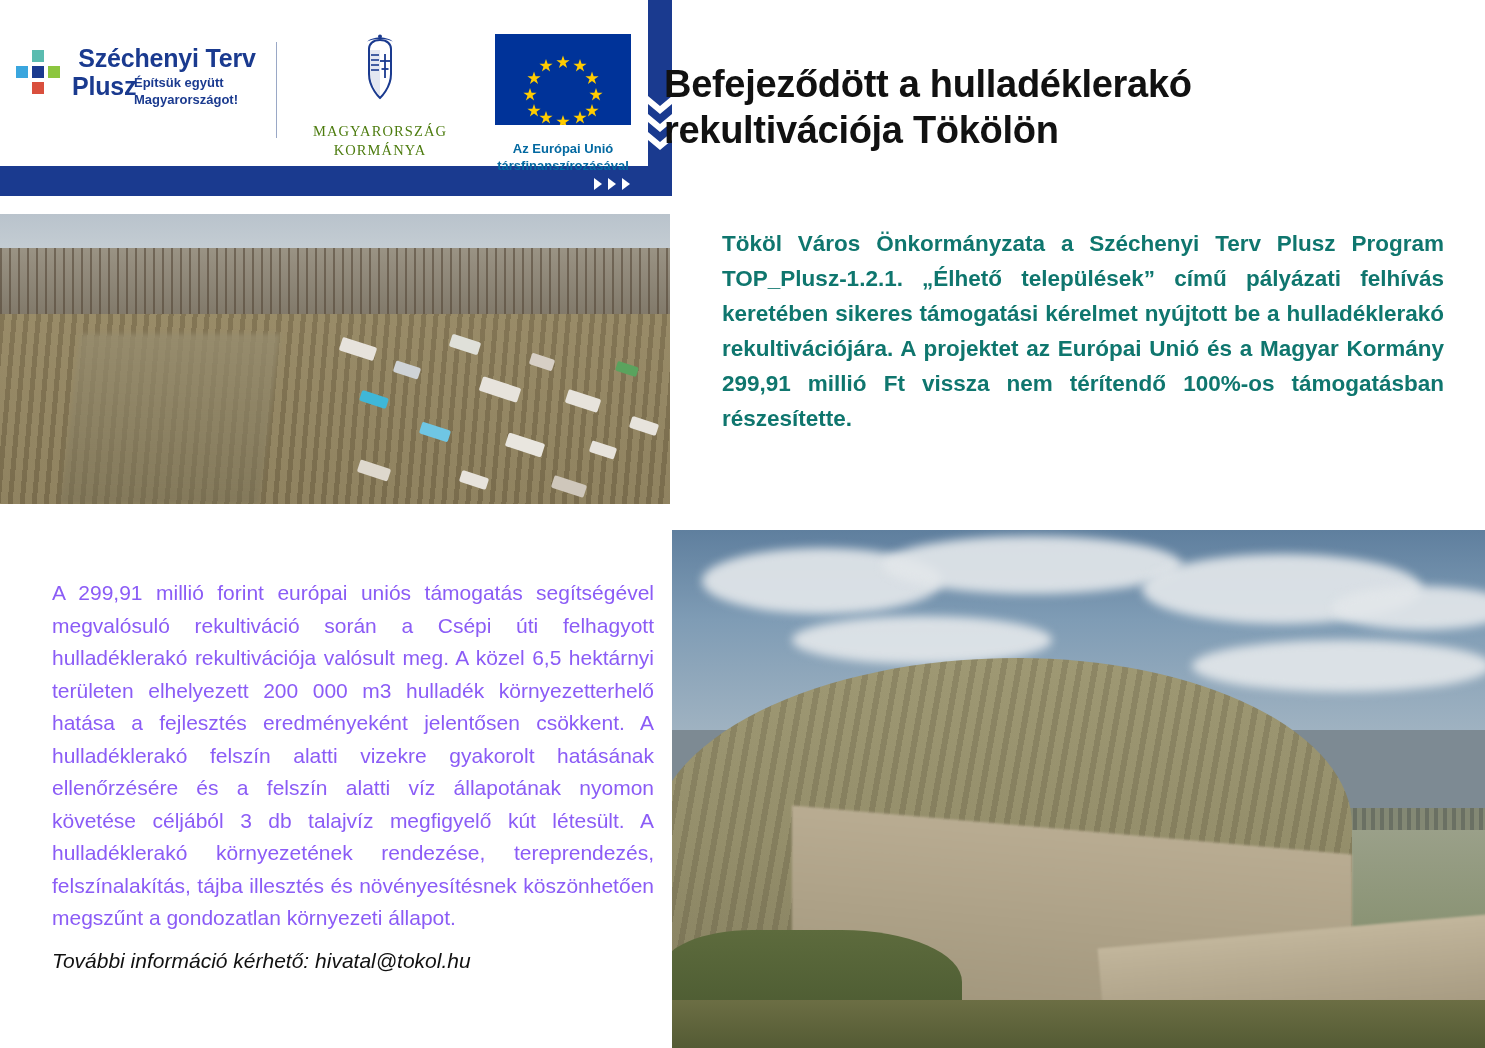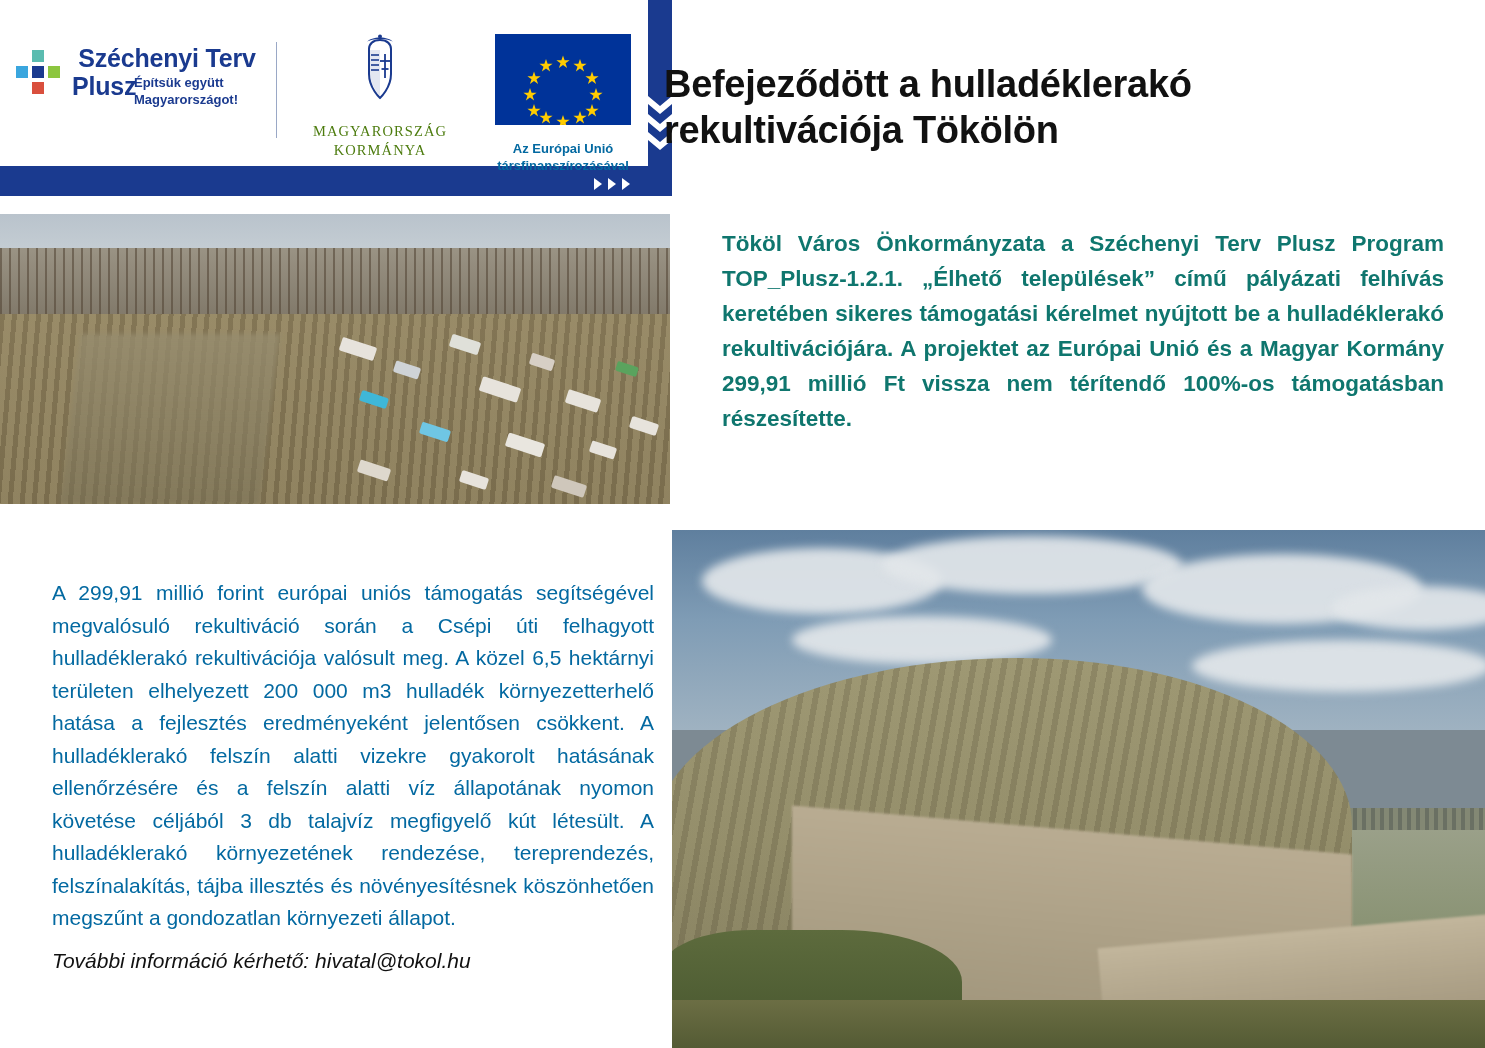--- a/index.html
+++ b/index.html
@@ -205,21 +205,21 @@
     border-radius: 2px;
     transform: rotate(18deg);
   }
 
   
   .body-text {
     position: absolute;
     left: 52px; top: 556px;
     width: 602px;
     font-size: 21px;
-    color: #0369a1;
+    color: #8b5cf6;
     line-height: 32.5px;
     text-align: justify;
   }
   .contact {
     position: absolute;
     left: 52px; top: 925px;
     width: 602px;
     font-size: 21px;
     font-style: italic;
     color: #111111;

